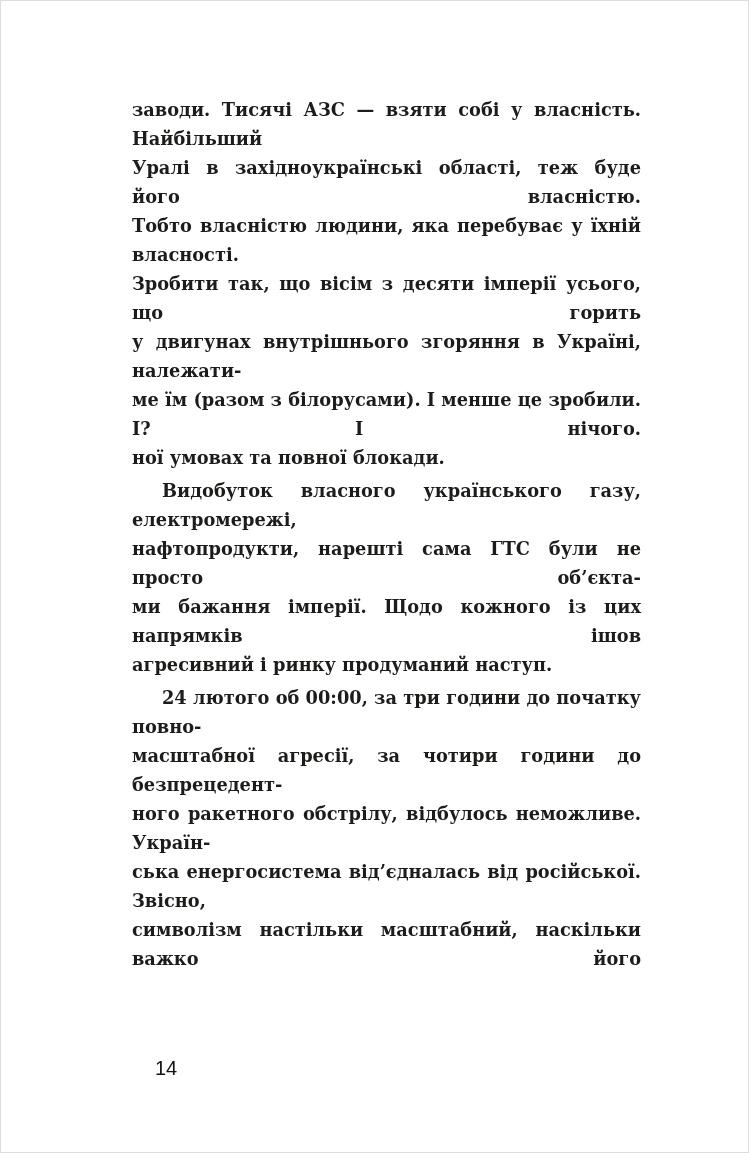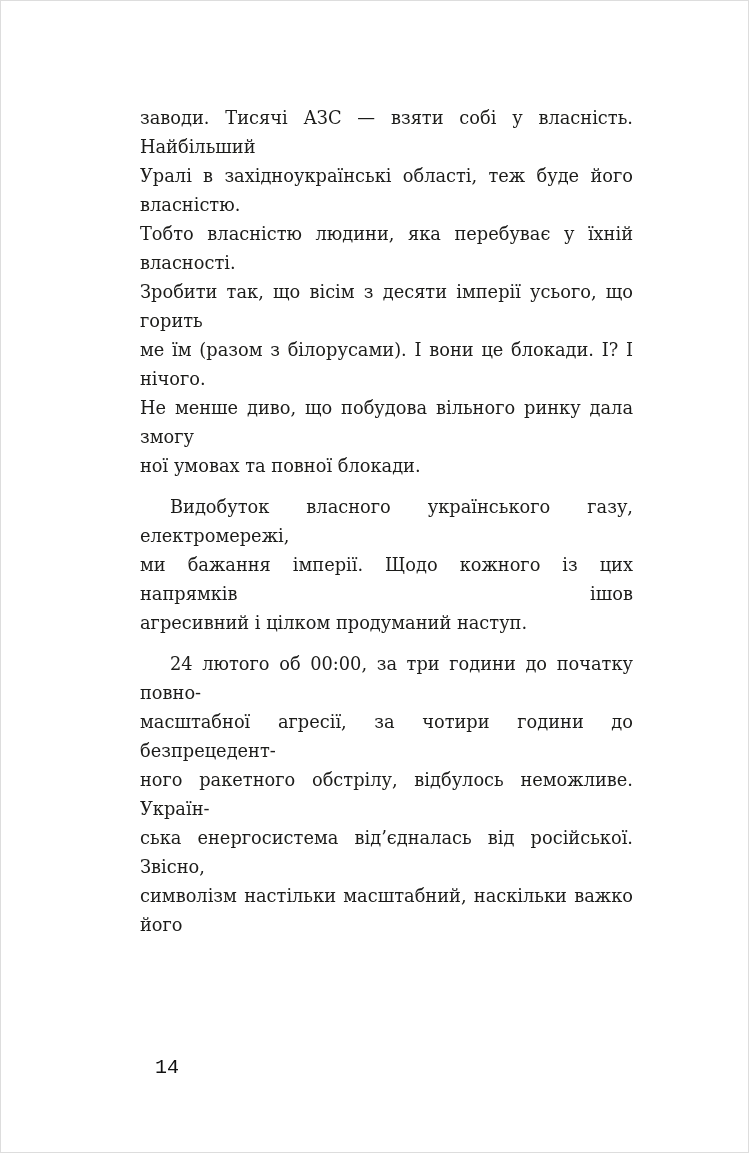--- a/index.html
+++ b/index.html
@@ -19,62 +19,64 @@
   }
   .text-block {
     position: absolute;
     left: 128px;
     top: 91px;
     width: 517px;
     font-size: 17.8px;
     line-height: 29px;
   }
   .paragraph {
-    margin: 12px;
+    margin: 4px;
     padding: 0;
+    font-weight: bold;
   }
   .line {
     text-align: justify;
     text-align-last: justify;
     white-space: normal;
   }
   .line.para-end {
     text-align-last: left;
   }
   .line.indent {
     text-indent: 30px;
   }
   .page-number {
     position: absolute;
     left: 155px;
     top: 1058px;
-    font-family: Liberation Mono, monospace;
+    font-family: Liberation Sans, sans-serif;
     font-size: 20px;
     line-height: 1;
     color: #111111;
   }
 </style>
 </head>
 <body>
 
 <div class="book-page">
   <div class="text-block">
       <div class="paragraph">
         <div class="line">заводи. Тисячі АЗС — взяти собі у власність. Найбільший</div>
         <div class="line">Уралі в західноукраїнські області, теж буде його власністю.</div>
         <div class="line">Тобто власністю людини, яка перебуває у їхній власності.</div>
         <div class="line">Зробити так, що вісім з десяти імперії усього, що горить</div>
-        <div class="line">ме їм (разом з білорусами). І вони це блокади. І? І нічого.</div>
-        <div class="line">Не менше диво, що побудова вільного ринку дала змогу</div>
+        <div class="line">у двигунах внутрішнього згоряння в Україні, належати-</div>
+        <div class="line">ме їм (разом з білорусами). І менше це зробили. І? І нічого.</div>
         <div class="line para-end">ної умовах та повної блокади.</div>
       </div>
       <div class="paragraph">
         <div class="line indent">Видобуток власного українського газу, електромережі,</div>
+        <div class="line">нафтопродукти, нарешті сама ГТС були не просто об’єкта-</div>
         <div class="line">ми бажання імперії. Щодо кожного із цих напрямків ішов</div>
-        <div class="line para-end">агресивний і цілком продуманий наступ.</div>
+        <div class="line para-end">агресивний і ринку продуманий наступ.</div>
       </div>
       <div class="paragraph">
         <div class="line indent">24 лютого об 00:00, за три години до початку повно-</div>
         <div class="line">масштабної агресії, за чотири години до безпрецедент-</div>
         <div class="line">ного ракетного обстрілу, відбулось неможливе. Україн-</div>
         <div class="line">ська енергосистема від’єдналась від російської. Звісно,</div>
         <div class="line">символізм настільки масштабний, наскільки важко його</div>
       </div>
     </div>
   <div class="page-number">14</div>

